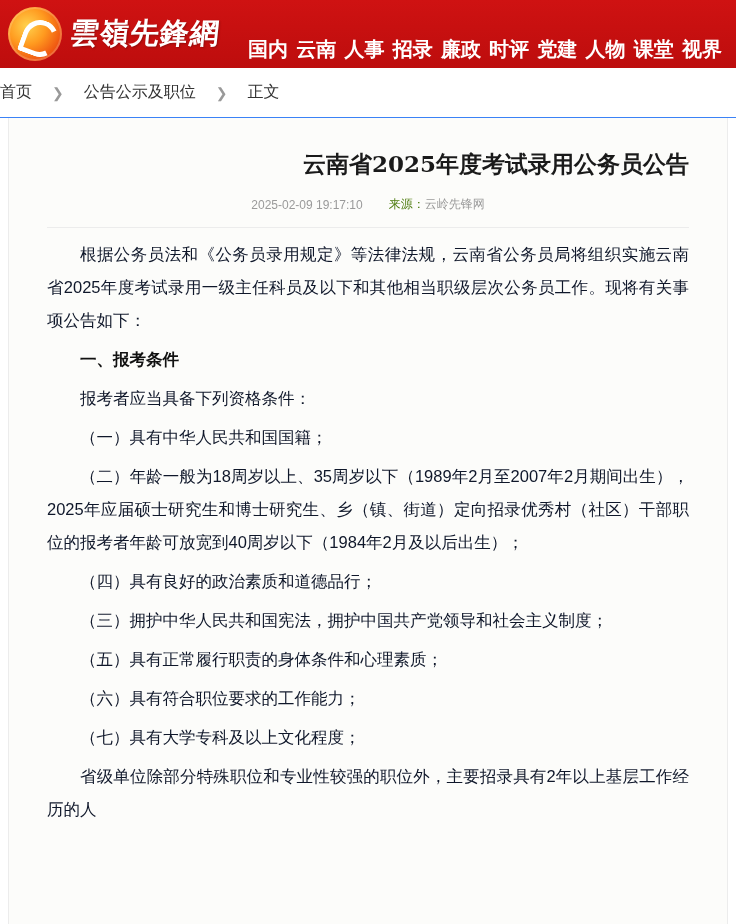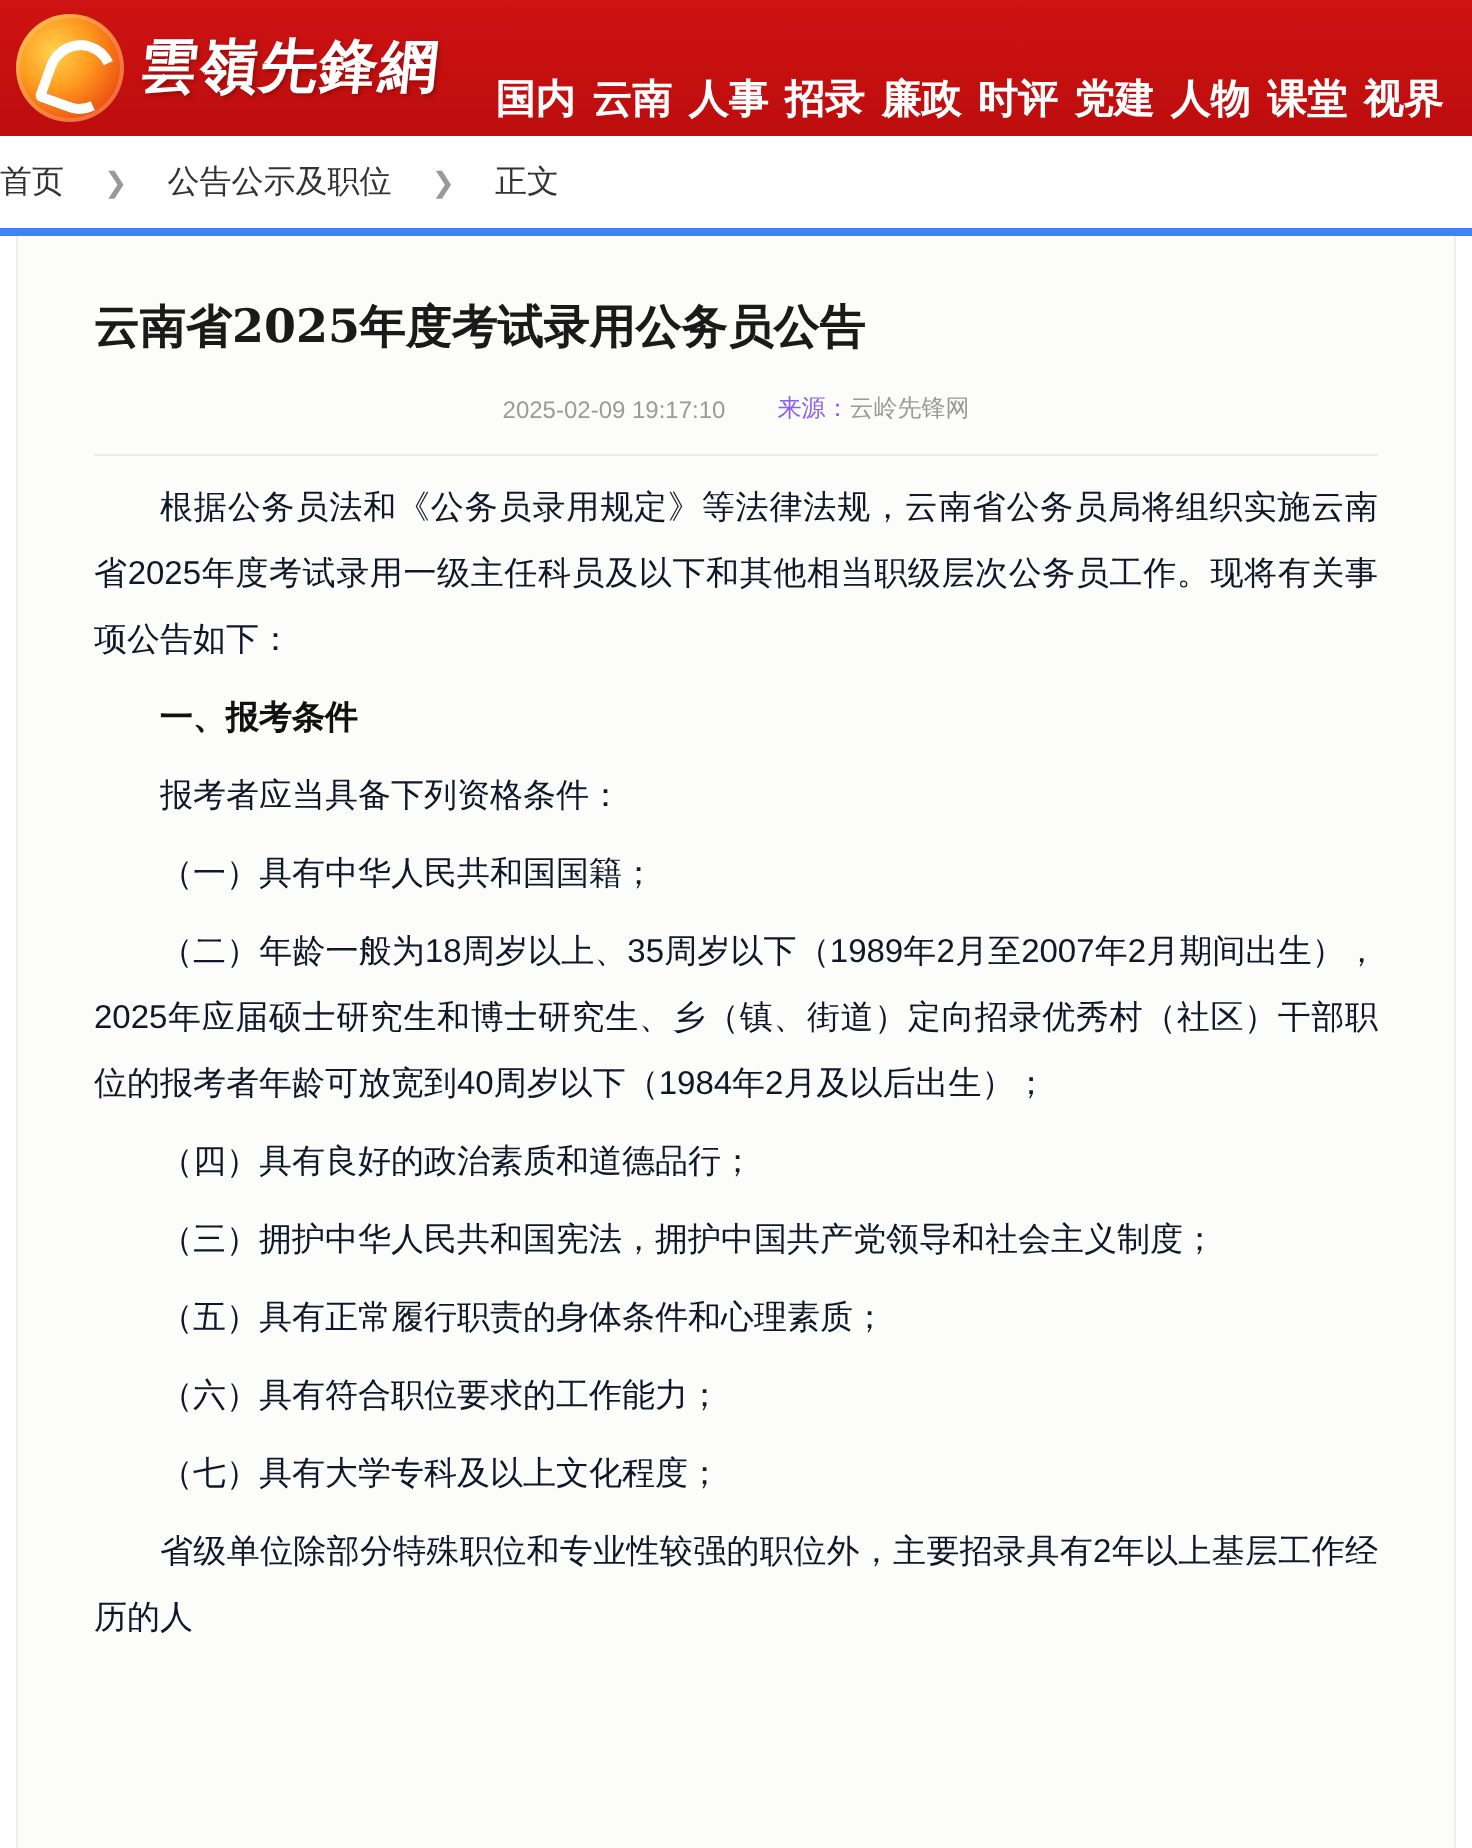--- a/index.html
+++ b/index.html
@@ -73,21 +73,21 @@
     cursor: pointer;
     padding: 2px 4px;
   }
 
   
   .breadcrumb {
     height: 50px;
     display: flex;
     align-items: center;
     padding: 0 0 0 0;
-    border-bottom: 4px solid #3b82f6;
+    border-bottom: 1px solid #3b82f6;
     background: #ffffff;
     font-size: 16px;
     color: #333333;
   }
   .crumb {
     padding: 0 6px;
     white-space: nowrap;
     cursor: pointer;
   }
   .crumb.first { padding-left: 0; }
@@ -103,40 +103,40 @@
   .article {
     background: #fcfcfa;
     border-left: 1px solid #ececec;
     border-right: 1px solid #ececec;
     margin: 0 8px;
     padding: 30px 38px 10px 38px;
     height: calc(924px - 68px - 50px);
     overflow: hidden;
   }
   .article-title {
-    text-align: left;
+    text-align: right;
     font-family: "DejaVu Serif", serif;
     font-size: 23px;
     font-weight: bold;
     color: #1a1a1a;
     line-height: 1.4;
     margin: 0 0 16px 0;
   }
   .meta {
     text-align: center;
     font-size: 12px;
     color: #9a9a9a;
     margin-bottom: 6px;
     display: flex;
     justify-content: center;
     gap: 26px;
     align-items: center;
   }
   .meta span { white-space: nowrap; }
-  .meta .src-label { color: #8b5cf6; }
+  .meta .src-label { color: #4d7c0f; }
   .meta .src-name { color: #9a9a9a; }
 
   .divider {
     height: 1px;
     background: #ececec;
     margin: 14px 0 10px 0;
   }
 
   .body p {
     font-size: 16.5px;

